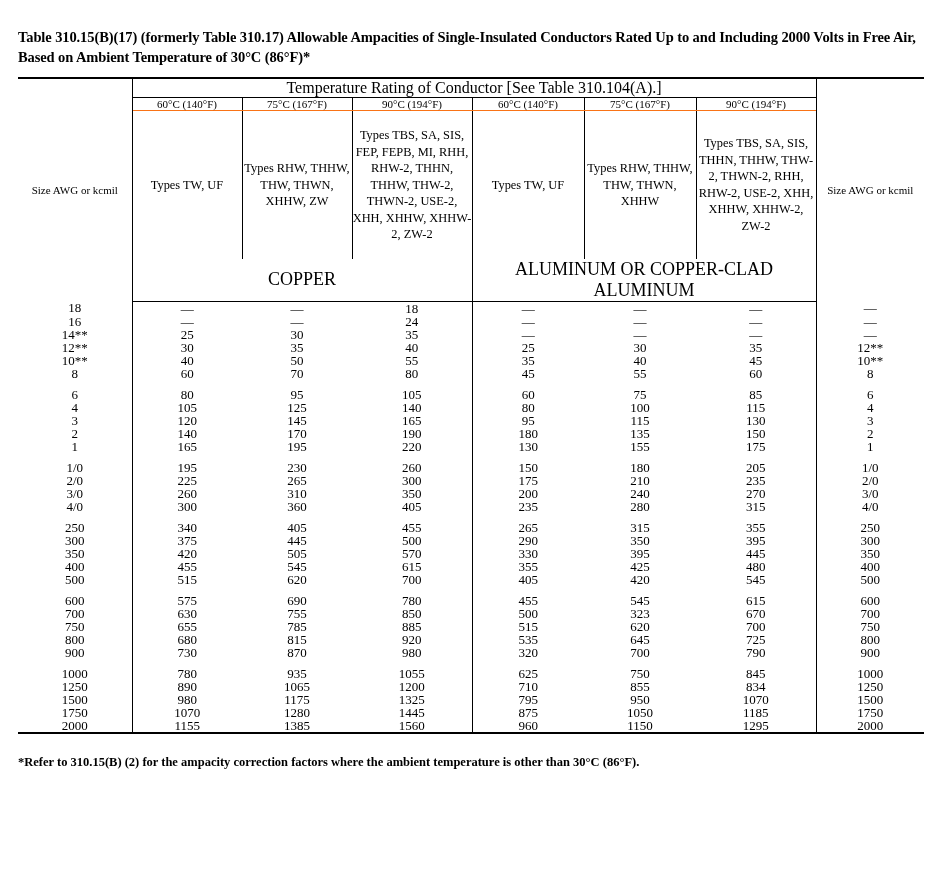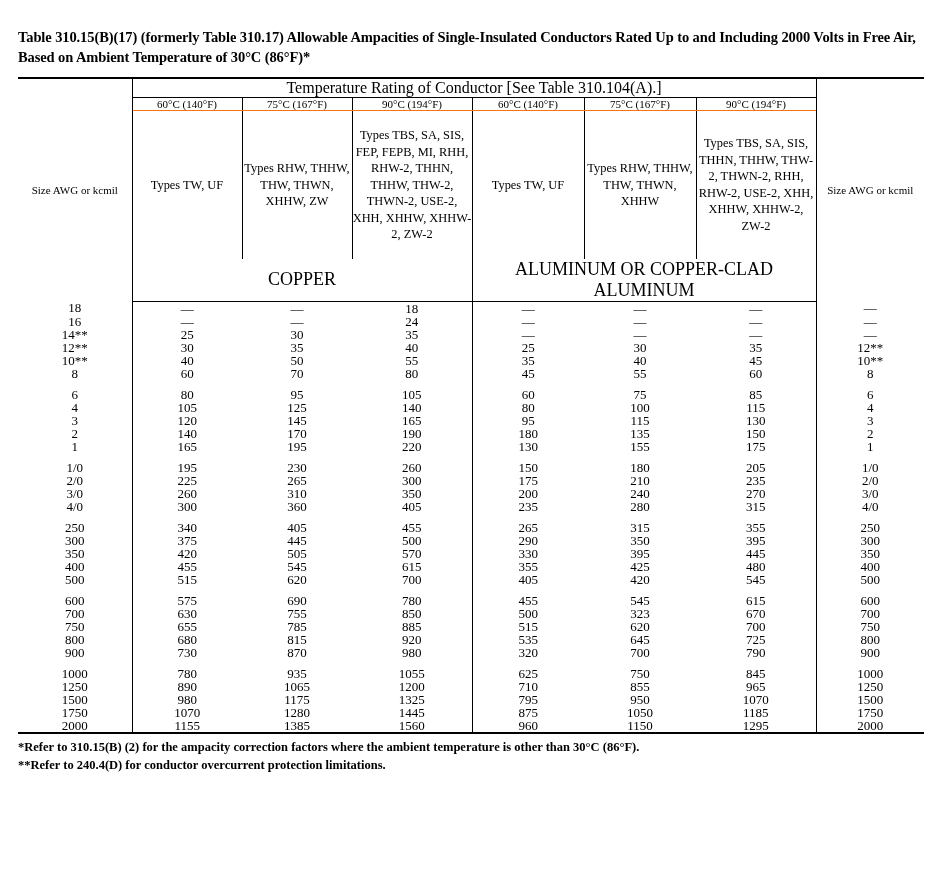--- a/index.html
+++ b/index.html
@@ -93,21 +93,21 @@
     font-size: 13px;
     line-height: 1.0;
     padding: 1.5px 0 1.5px 0;
   }
   .group-gap td {
     height: 8px;
     line-height: 8px;
     font-size: 0;
   }
   .footnotes {
-    margin-top: 4px;
+    margin-top: 19px;
     font-size: 12.5px;
     line-height: 1.45;
   }
   .footnotes div {
     font-weight: bold;
   }
 </style>
 </head>
 <body>
 
@@ -481,21 +481,21 @@
         <td>845</td>
         <td class="v-left">1000</td>
       </tr>
       <tr class="datarow">
         <td class="v-right">1250</td>
         <td>890</td>
         <td>1065</td>
         <td class="v-right">1200</td>
         <td>710</td>
         <td>855</td>
-        <td>965</td>
+        <td>834</td>
         <td class="v-left">1250</td>
       </tr>
       <tr class="datarow">
         <td class="v-right">1500</td>
         <td>980</td>
         <td>1175</td>
         <td class="v-right">1325</td>
         <td>795</td>
         <td>950</td>
         <td>1070</td>
@@ -519,16 +519,15 @@
         <td>960</td>
         <td>1150</td>
         <td>1295</td>
         <td class="v-left">2000</td>
       </tr>
     </tbody>
   </table>
 
   <div class="footnotes">
     <div>*Refer to 310.15(B) (2) for the ampacity correction factors where the ambient temperature is other than 30°C (86°F).</div>
-    <div>**Refer to 240.4(D) for conductor overcurrent protection limitations.</div>
   </div>
 
 </div>
 
 </body></html>

